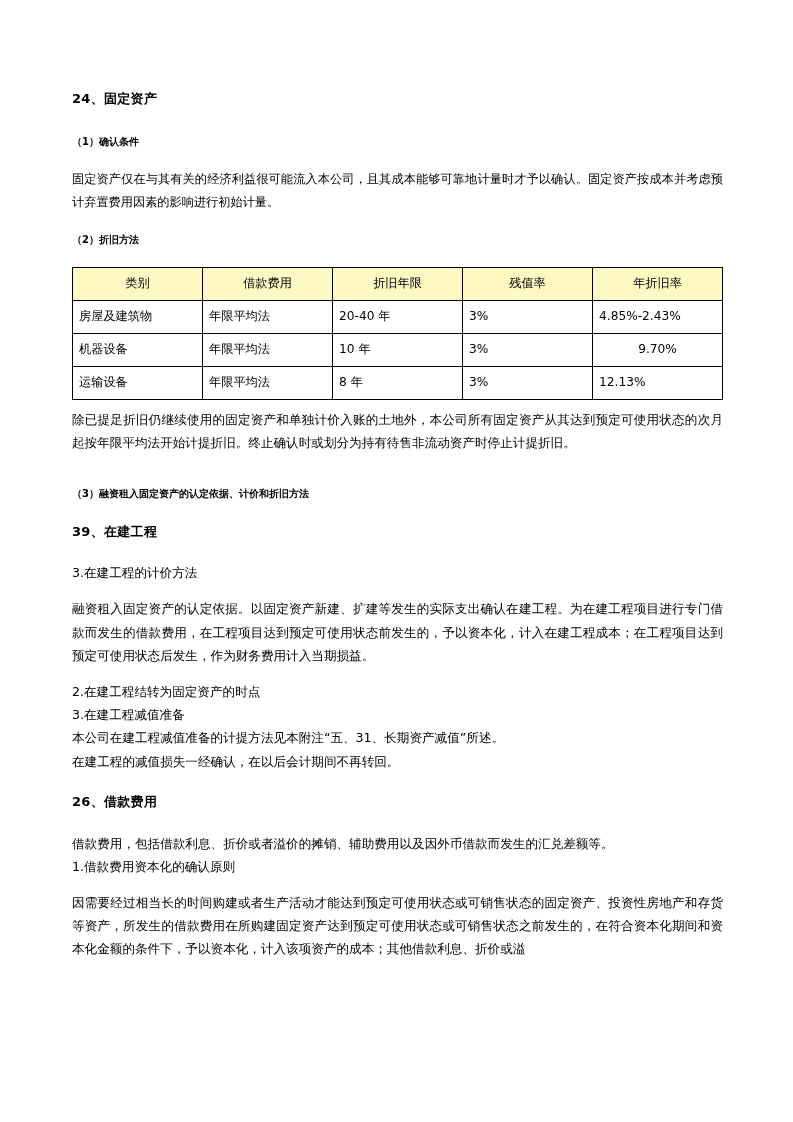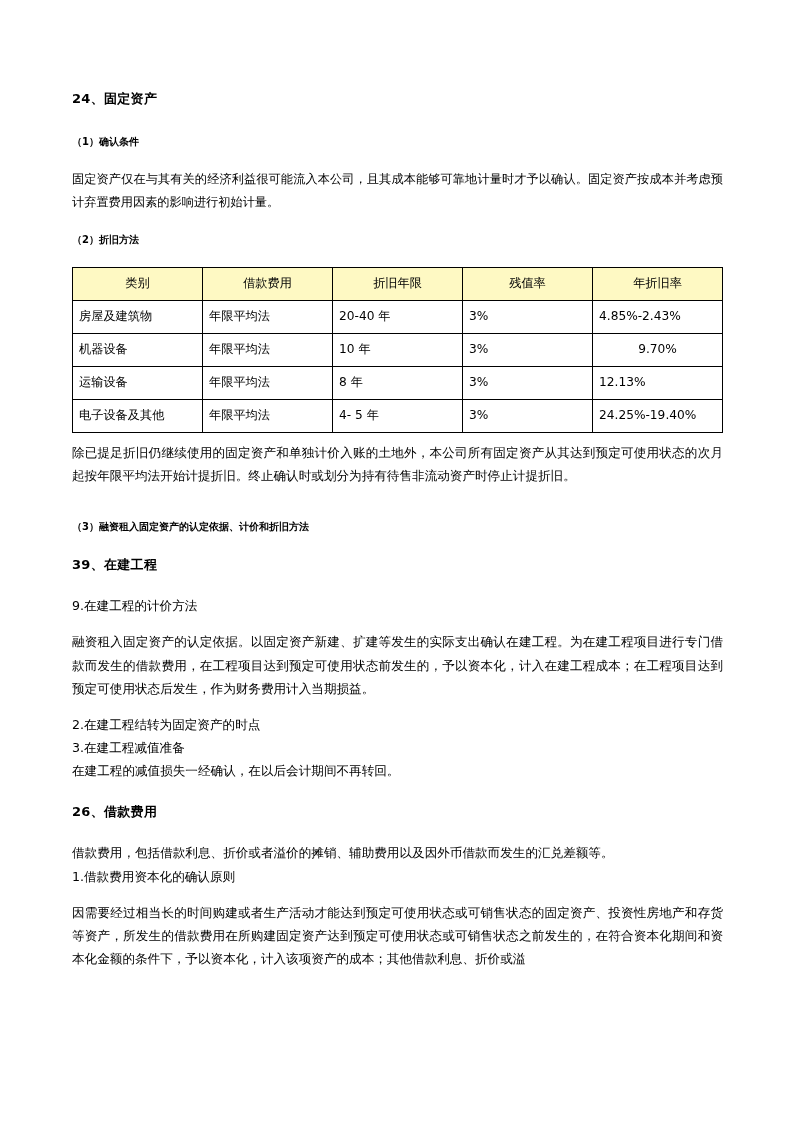--- a/index.html
+++ b/index.html
@@ -125,42 +125,36 @@
             <td>3%</td>
             <td class="c">9.70%</td>
           </tr>
           <tr>
             <td>运输设备</td>
             <td>年限平均法</td>
             <td>8 年</td>
             <td>3%</td>
             <td>12.13%</td>
           </tr>
-          <tr>
-            <td>电子设备及其他</td>
-            <td>年限平均法</td>
-            <td>4- 5 年</td>
-            <td>3%</td>
-            <td>24.25%-19.40%</td>
-          </tr>
         </tbody>
       </table>
     </div>
 
     <p class="block-justify after-table">除已提足折旧仍继续使用的固定资产和单独计价入账的土地外，本公司所有固定资产从其达到预定可使用状态的次月起按年限平均法开始计提折旧。终止确认时或划分为持有待售非流动资产时停止计提折旧。</p>
     <div class="sp-md"></div>
     <h2 class="sub-heading">（3）融资租入固定资产的认定依据、计价和折旧方法</h2>
     <div class="sp-md"></div>
 
     <h2 class="heading">39、在建工程</h2>
     <div class="sp-md"></div>
-    <p class="list-line">9.在建工程的计价方法</p>
+    <p class="list-line">3.在建工程的计价方法</p>
     <p class="block-justify">融资租入固定资产的认定依据。以固定资产新建、扩建等发生的实际支出确认在建工程。为在建工程项目进行专门借款而发生的借款费用，在工程项目达到预定可使用状态前发生的，予以资本化，计入在建工程成本；在工程项目达到预定可使用状态后发生，作为财务费用计入当期损益。</p>
     <p class="list-line">2.在建工程结转为固定资产的时点</p>
     <p class="list-line">3.在建工程减值准备</p>
+    <p class="list-line">本公司在建工程减值准备的计提方法见本附注“五、31、长期资产减值”所述。</p>
     <p class="list-line">在建工程的减值损失一经确认，在以后会计期间不再转回。</p>
     <div class="sp-md"></div>
 
     <h2 class="heading">26、借款费用</h2>
     <div class="sp-md"></div>
     <p class="list-line">借款费用，包括借款利息、折价或者溢价的摊销、辅助费用以及因外币借款而发生的汇兑差额等。</p>
     <p class="list-line">1.借款费用资本化的确认原则</p>
     <p class="block-justify">因需要经过相当长的时间购建或者生产活动才能达到预定可使用状态或可销售状态的固定资产、投资性房地产和存货等资产，所发生的借款费用在所购建固定资产达到预定可使用状态或可销售状态之前发生的，在符合资本化期间和资本化金额的条件下，予以资本化，计入该项资产的成本；其他借款利息、折价或溢</p>
 
   </div>

